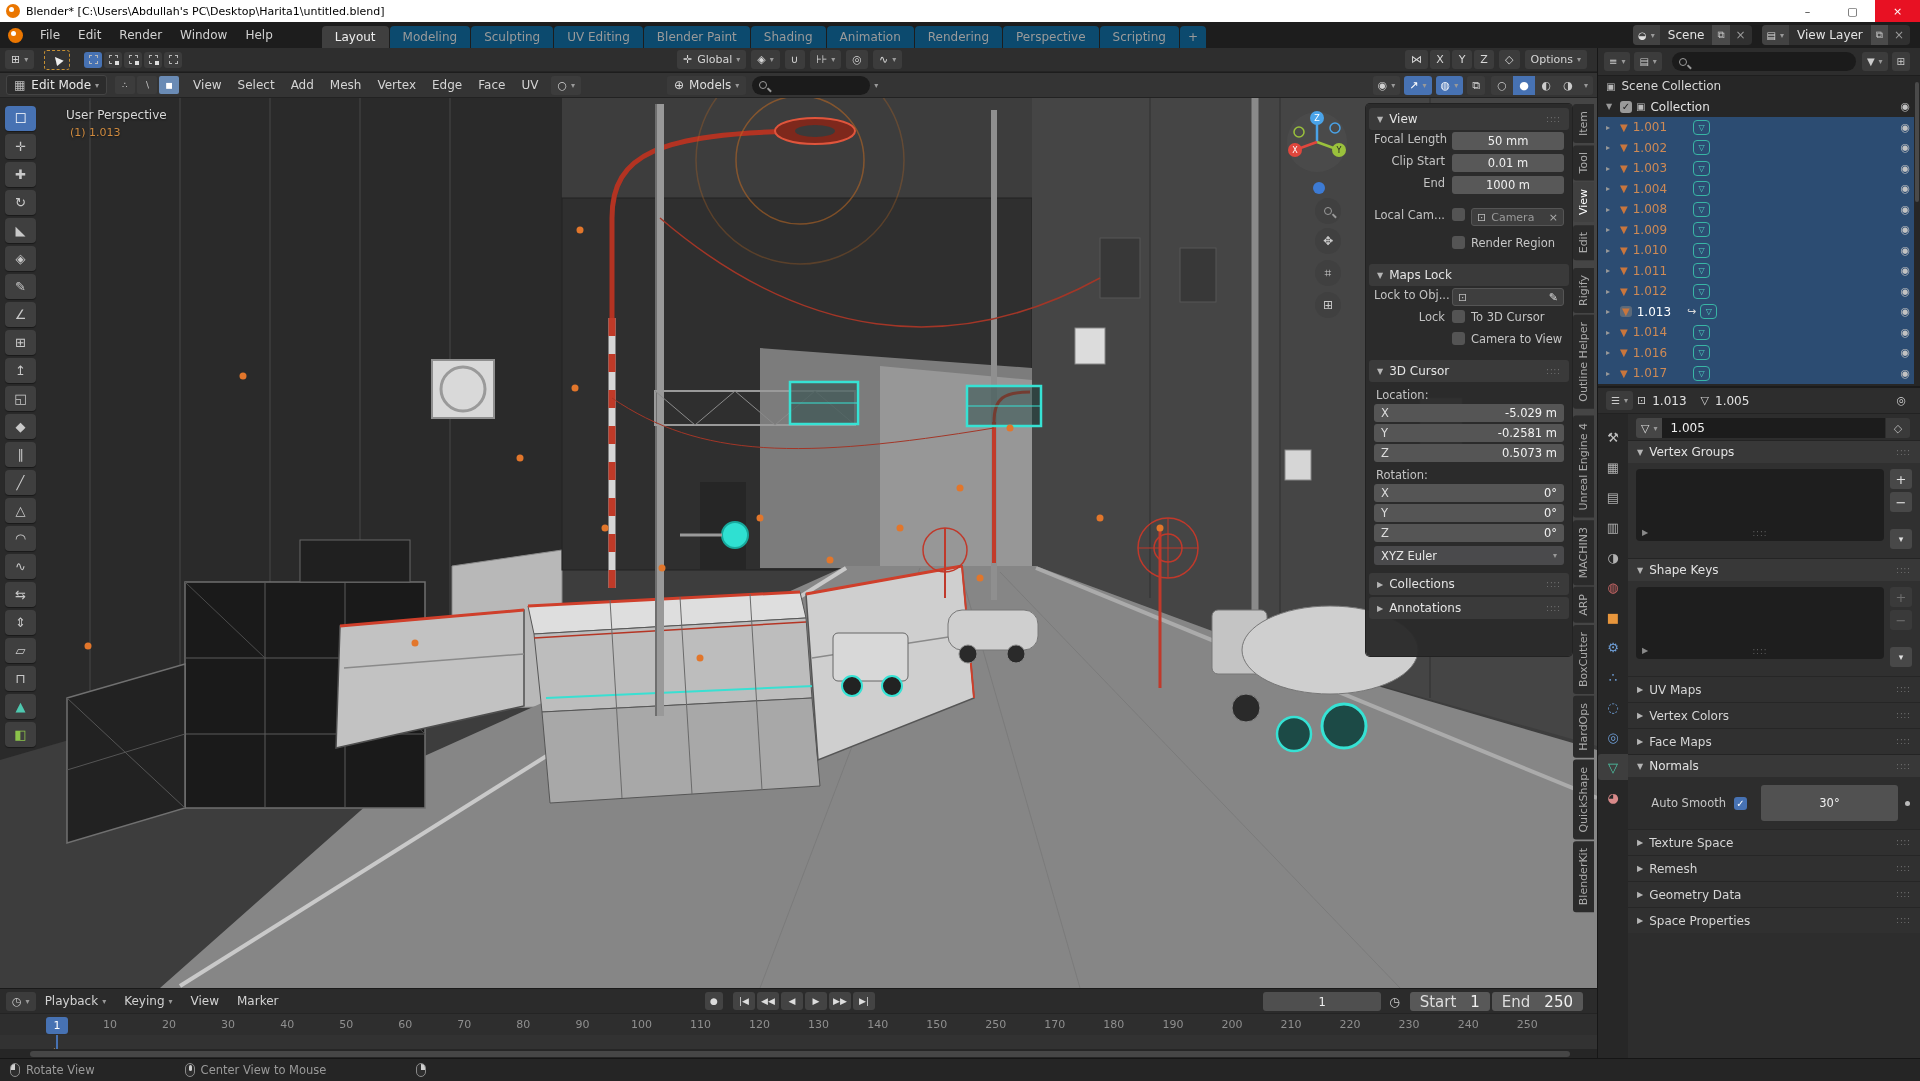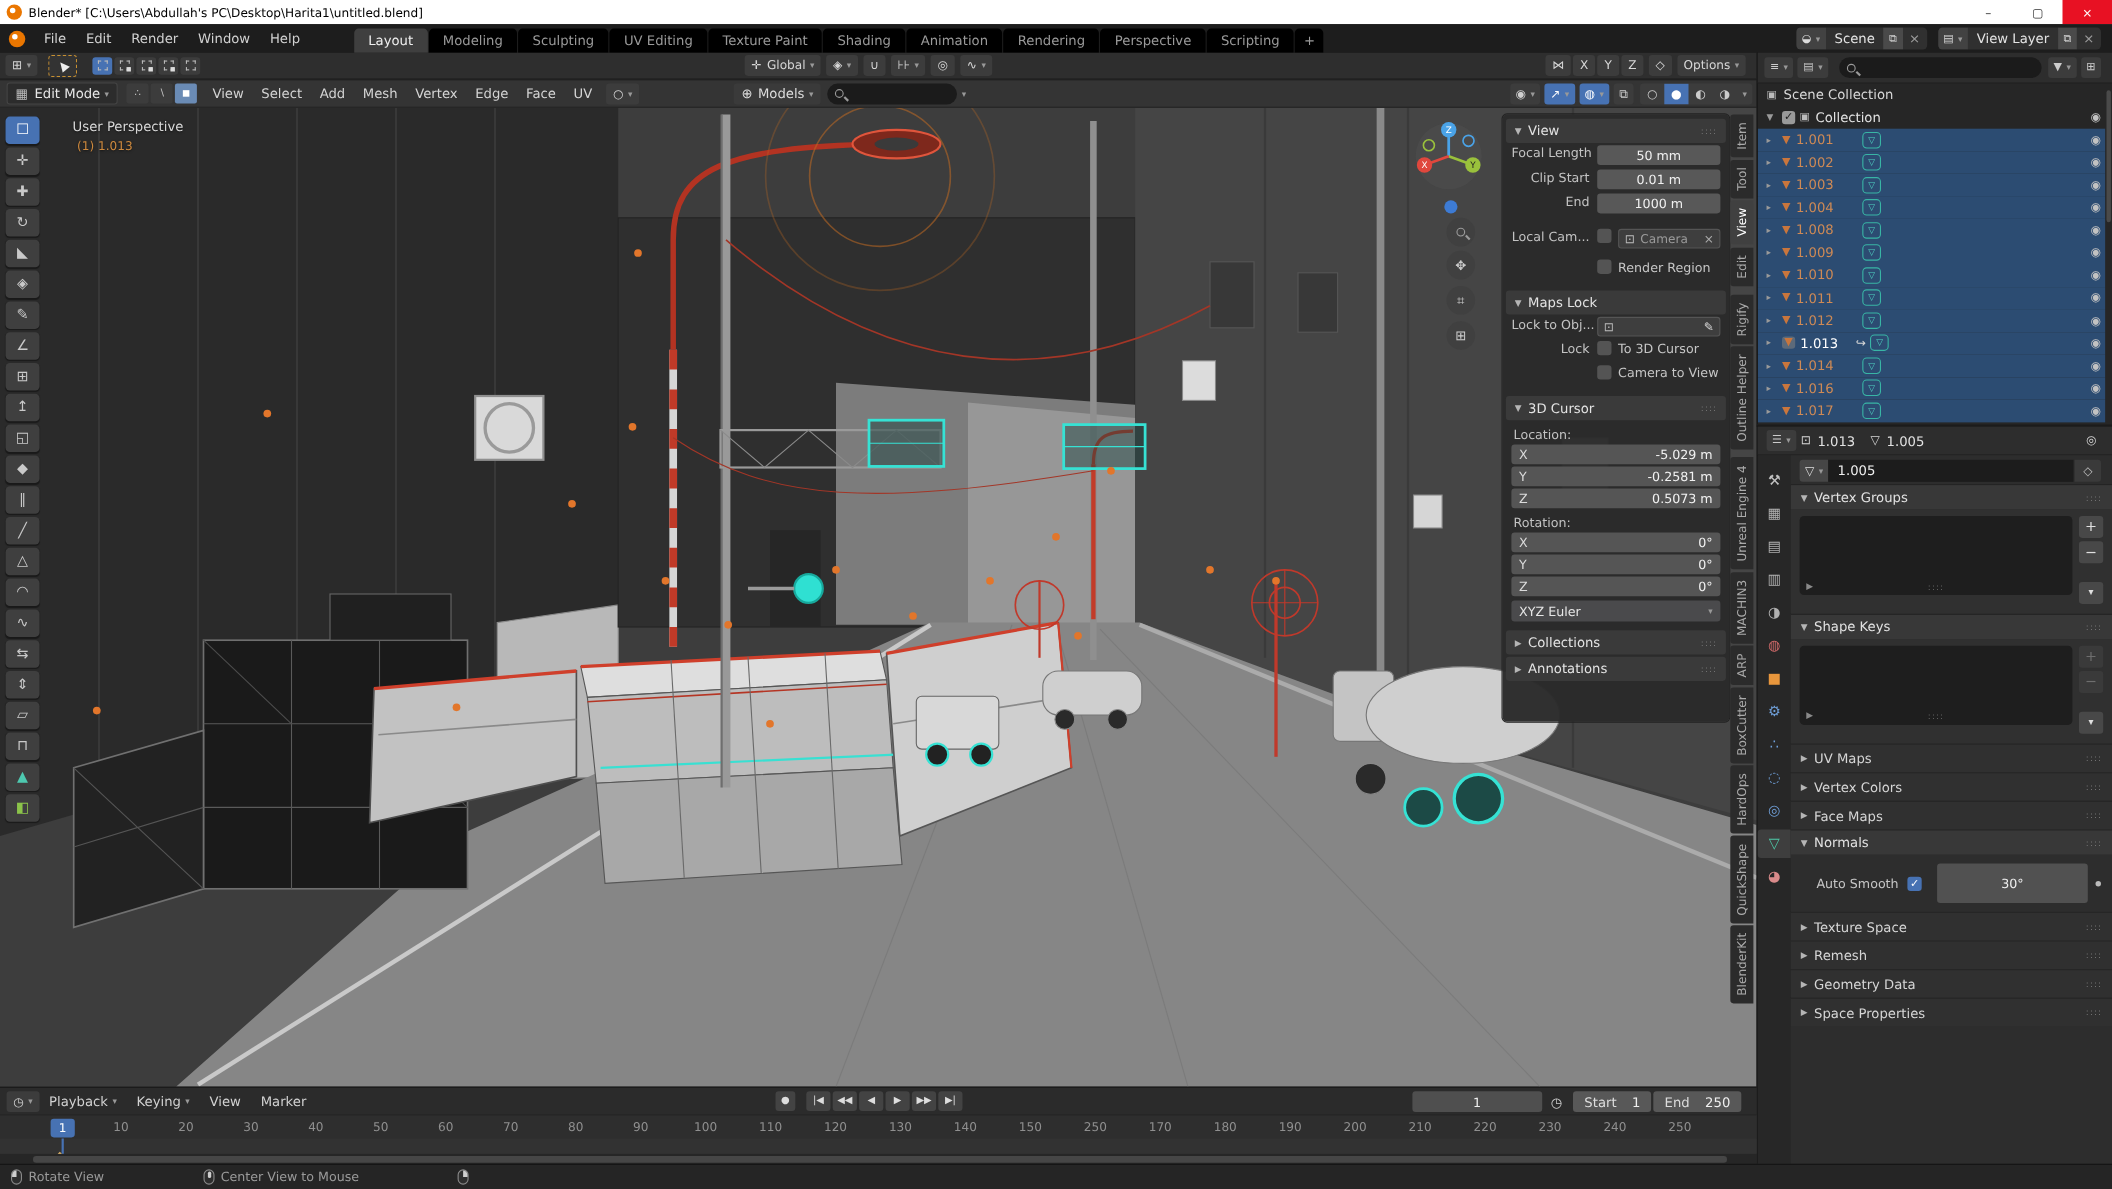--- a/index.html
+++ b/index.html
@@ -14,21 +14,21 @@
   #titlebar .blogo:after{content:"";position:absolute;left:3px;top:3px;width:5px;height:5px;border-radius:50%;background:#fff;}
   #titlebar .ttl{font-size:11px;}
   .wbtn{width:45px;height:22px;display:flex;align-items:center;justify-content:center;font-size:11px;color:#333;}
   .wbtn.close{background:#e81123;color:#fff;}
   
   #topbar{position:absolute;left:0;top:22px;width:1920px;height:26px;background:#1d1d1d;display:flex;align-items:center;}
   #topbar .blogo2{width:15px;height:15px;border-radius:50%;background:#ea7600;margin:0 8px;position:relative;}
   #topbar .blogo2:after{content:"";position:absolute;left:3px;top:3px;width:5px;height:5px;border-radius:50%;background:#fff;}
   .menu-item{padding:0 9px;height:26px;display:flex;align-items:center;color:#d2d2d2;font-size:12px;}
   .ws-tabs{display:flex;margin-left:40px;height:26px;align-items:flex-end;}
-  .ws-tab{padding:4px 13px;font-size:12px;color:#9a9a9a;background:#000000;margin-right:1px;border-radius:4px 4px 0 0;height:22px;}
+  .ws-tab{padding:4px 13px;font-size:12px;color:#9a9a9a;background:#0c4a6e;margin-right:1px;border-radius:4px 4px 0 0;height:22px;}
   .ws-tab.active{background:#3f3f3f;color:#efefef;}
   .ws-tab.newtab{padding:4px 8px;}
   .idblock{display:flex;align-items:center;height:20px;background:#303030;border-radius:4px;overflow:hidden;margin-right:10px;}
   .idblock .ico{background:#424242;height:20px;display:flex;align-items:center;padding:0 5px;font-size:10px;color:#ddd;}
   .idblock .nm{padding:0 8px;color:#e4e4e4;font-size:12px;}
   .idblock .cp{background:#4a4a4a;height:20px;display:flex;align-items:center;padding:0 5px;font-size:10px;color:#ccc;}
   .idblock .x{padding:0 6px;color:#9a9a9a;}
   
   #toolsettings{position:absolute;left:0;top:48px;width:1597px;height:24px;background:#2e2e2e;display:flex;align-items:center;border-bottom:1px solid #242424;}
   .tsbtn{height:19px;display:flex;align-items:center;background:#3c3c3c;border-radius:3px;padding:0 6px;margin-left:5px;color:#d6d6d6;font-size:11px;}
@@ -140,21 +140,21 @@
   #timeline{position:absolute;left:0;top:988px;width:1597px;height:70px;background:#2b2b2b;border-top:1px solid #1a1a1a;}
   #tl-head{display:flex;align-items:center;height:24px;padding:0 6px;}
   .tl-ed{display:flex;align-items:center;background:#3c3c3c;border-radius:3px;height:19px;padding:0 6px;color:#ccc;font-size:11px;}
   .tl-menu{padding:0 9px;color:#d2d2d2;font-size:12px;display:flex;align-items:center;}
   #transport{position:absolute;left:705px;top:3px;display:flex;align-items:center;}
   .tbtn{height:18px;min-width:22px;background:#434343;border-radius:3px;display:flex;align-items:center;justify-content:center;color:#ddd;font-size:9px;margin-left:2px;padding:0 3px;}
   .rec{width:18px;height:18px;border-radius:3px;background:#434343;display:flex;align-items:center;justify-content:center;color:#ddd;font-size:9px;margin-right:8px;}
   #tl-right{position:absolute;right:14px;top:3px;display:flex;align-items:center;}
   .framefield{width:118px;height:19px;background:#4f4f4f;border-radius:3px;display:flex;align-items:center;justify-content:center;color:#f0f0f0;font-size:11.5px;}
   .stopwatch{margin:0 8px;color:#ccc;font-size:12px;}
-  .sepill{display:flex;align-items:center;background:#585858;border-radius:3px;height:19px;padding:0 10px;color:#f0f0f0;font-size:12px;margin-left:2px;}
+  .sepill{display:flex;align-items:center;background:#585858;border-radius:3px;height:19px;padding:0 10px;color:#f0f0f0;font-size:15px;margin-left:2px;}
   .sepill .sl{color:#ddd;margin-right:14px;}
   #tl-ruler{position:absolute;left:0;top:24px;width:100%;height:22px;background:#2e2e2e;border-top:1px solid #242424;}
   .tick{position:absolute;top:4px;transform:translateX(-50%);color:#8f8f8f;font-size:11px;}
   #cfbadge{position:absolute;left:46px;top:3px;width:22px;height:17px;background:#4772b3;border-radius:3px;color:#fff;font-size:11px;display:flex;align-items:center;justify-content:center;}
   #playline{position:absolute;left:56px;top:46px;width:2px;height:14px;background:#4772b3;}
   #tl-body{position:absolute;left:0;top:46px;width:100%;height:14px;background:#323232;}
   #tl-marker{position:absolute;left:51px;top:57px;color:#d8b06a;font-size:9px;}
   #tl-scroll{position:absolute;left:0;top:60px;width:100%;height:10px;background:#262626;}
   #tl-scroll .hbar{position:absolute;left:30px;top:2px;width:1540px;height:6px;background:#464646;border-radius:3px;}
   
@@ -187,21 +187,21 @@
         <span class="menu-item">Edit</span>
         <span class="menu-item">Render</span>
         <span class="menu-item">Window</span>
         <span class="menu-item">Help</span>
       </span>
     <span id="tb-tabs" class="ws-tabs">
         <span class="ws-tab active">Layout</span>
         <span class="ws-tab">Modeling</span>
         <span class="ws-tab">Sculpting</span>
         <span class="ws-tab">UV Editing</span>
-        <span class="ws-tab">Texture Paint</span>
+        <span class="ws-tab">Blender Paint</span>
         <span class="ws-tab">Shading</span>
         <span class="ws-tab">Animation</span>
         <span class="ws-tab">Rendering</span>
         <span class="ws-tab">Perspective</span>
         <span class="ws-tab">Scripting</span>
         <span class="ws-tab newtab">+</span>
       </span>
     <span class="grow"></span>
     <span class="idblock">
       <span class="ico">◒<span class="chev">▾</span></span>

